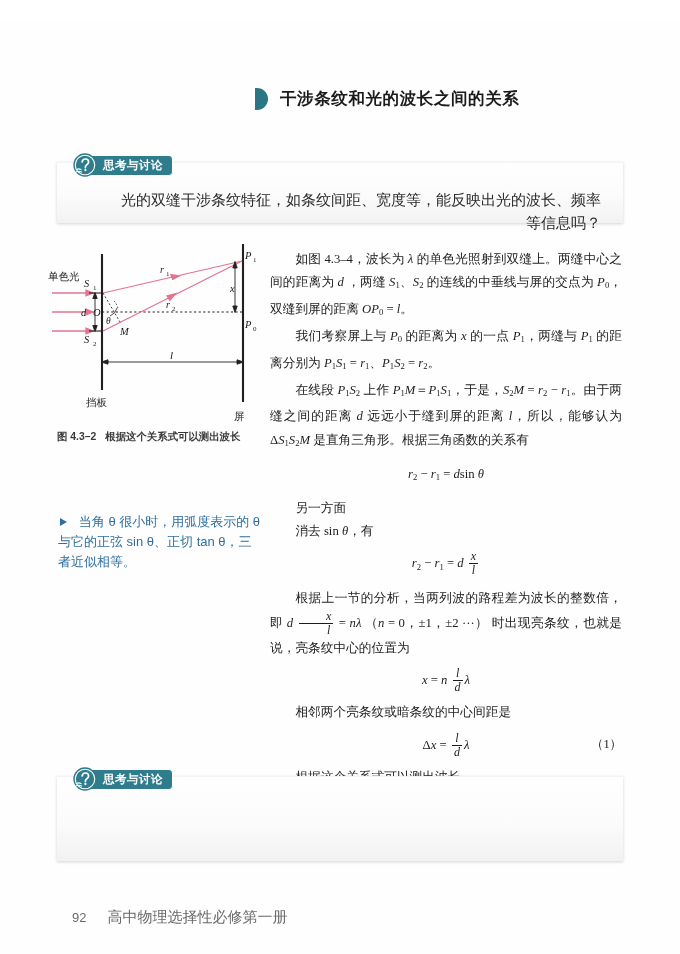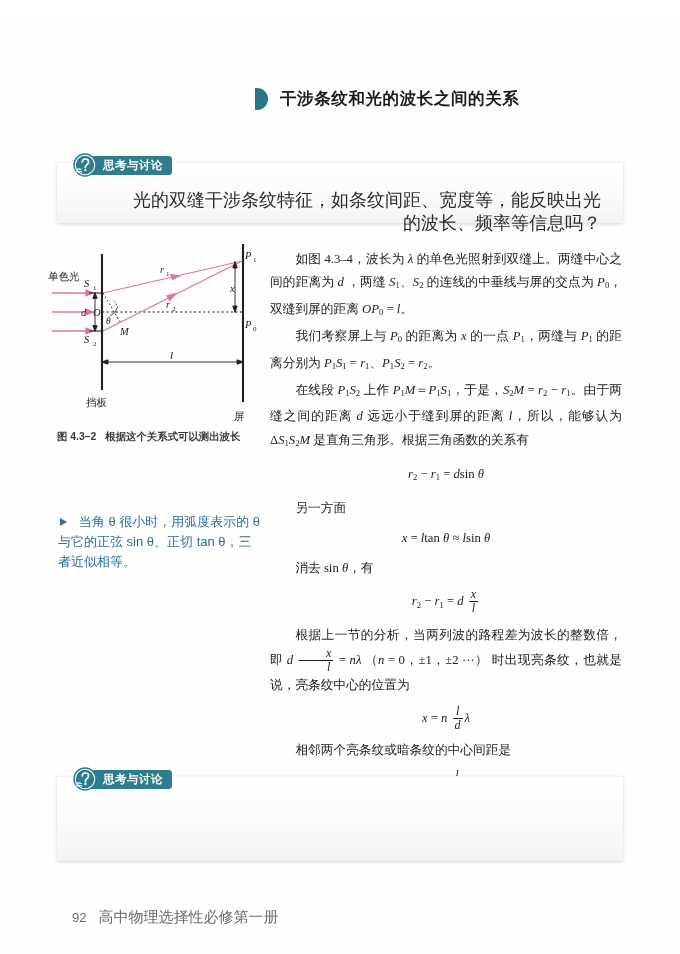--- a/index.html
+++ b/index.html
@@ -81,21 +81,21 @@
     border-radius: 4px;
     border: 1px solid #ffffff;
     line-height: 13px;
     white-space: nowrap;
   }
   .discuss-text {
     position: absolute;
     left: 28px;
     right: 22px;
     top: 26px;
-    font-size: 18px;
+    font-size: 15px;
     line-height: 23px;
     text-indent: 2em;
     color: #2a2a2a;
     font-family: "Liberation Serif", serif;
   }
 
   
   .figure-wrap {
     position: absolute;
     left: 40px;
@@ -183,21 +183,21 @@
   .frac .num { display: block; font-style: italic; font-size: 0.95em; padding: 0 2px;}
   .frac .den { display: block; font-style: italic; font-size: 0.95em; border-top: 1px solid #1c1c1c; padding: 0 2px;}
 
   
   .footer {
     position: absolute;
     left: 72px;
     top: 888px;
     display: flex;
     align-items: baseline;
-    gap: 12px;
+    gap: 21px;
     color: #6a6a6a;
     font-family: "Liberation Sans", sans-serif;
   }
   .footer .pnum { font-size: 13px; }
   .footer .ptitle { font-size: 15px; }
 </style>
 </head>
 <body>
 
 <div class="page">
@@ -335,23 +335,20 @@
     <p>
       在线段 <i>P</i><sub>1</sub><i>S</i><sub>2</sub> 上作 <i>P</i><sub>1</sub><i>M</i>＝<i>P</i><sub>1</sub><i>S</i><sub>1</sub>，于是，<i>S</i><sub>2</sub><i>M</i> = <i>r</i><sub>2</sub> − <i>r</i><sub>1</sub>。由于两缝之间的距离 <i>d</i> 远远小于缝到屏的距离 <i>l</i>，所以，能够认为 Δ<i>S</i><sub>1</sub><i>S</i><sub>2</sub><i>M</i> 是直角三角形。根据三角函数的关系有
     </p>
 
     <div class="eq">
       <i>r</i><sub>2</sub> − <i>r</i><sub>1</sub> = <i>d</i>sin <i>θ</i>
     </div>
 
     <p class="flush">另一方面</p>
 
-    <div class="eq">
-      <i>x</i> = <i>l</i>tan <i>θ</i> ≈ <i>l</i>sin <i>θ</i>
-    </div>
 
     <p class="flush">消去 sin <i>θ</i>，有</p>
 
     <div class="eq">
       <i>r</i><sub>2</sub> − <i>r</i><sub>1</sub> = <i>d</i>&nbsp;<span class="frac"><span class="num">x</span><span class="den">l</span></span>
     </div>
 
     <p>
       根据上一节的分析，当两列波的路程差为波长的整数倍，即 <i>d</i>&nbsp;<span class="frac"><span class="num">x</span><span class="den">l</span></span> = <i>n</i><i>λ</i> （<i>n</i> = 0，±1，±2 ···） 时出现亮条纹，也就是说，亮条纹中心的位置为
     </p>

